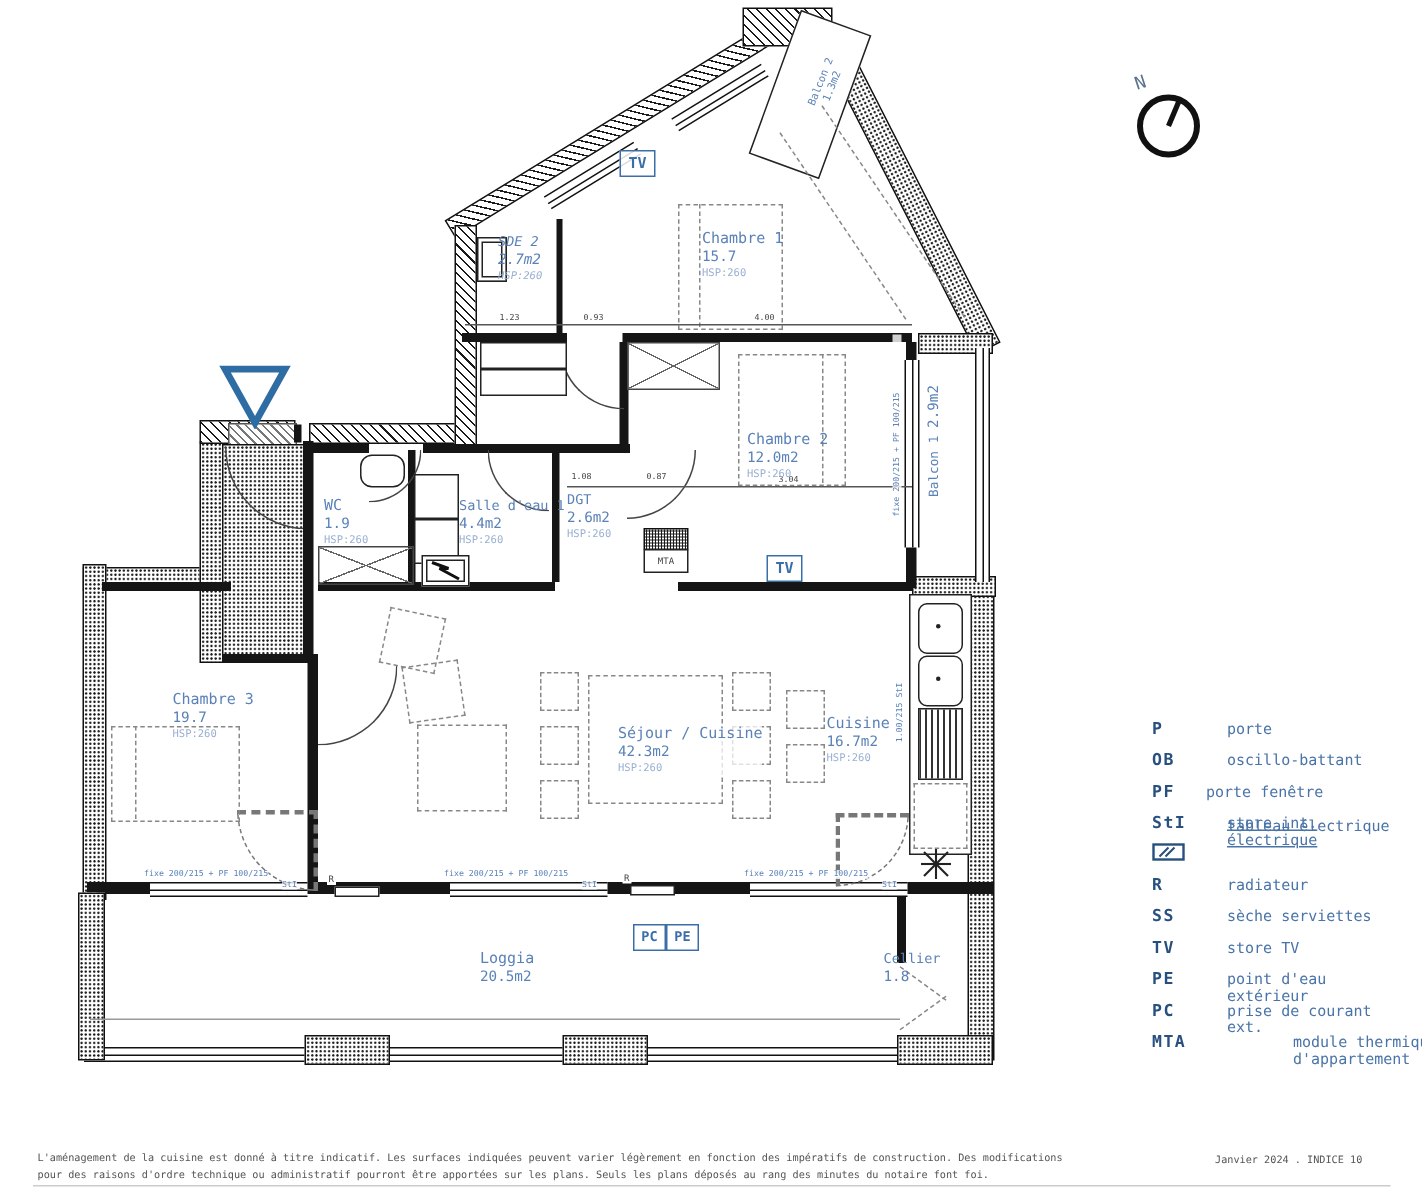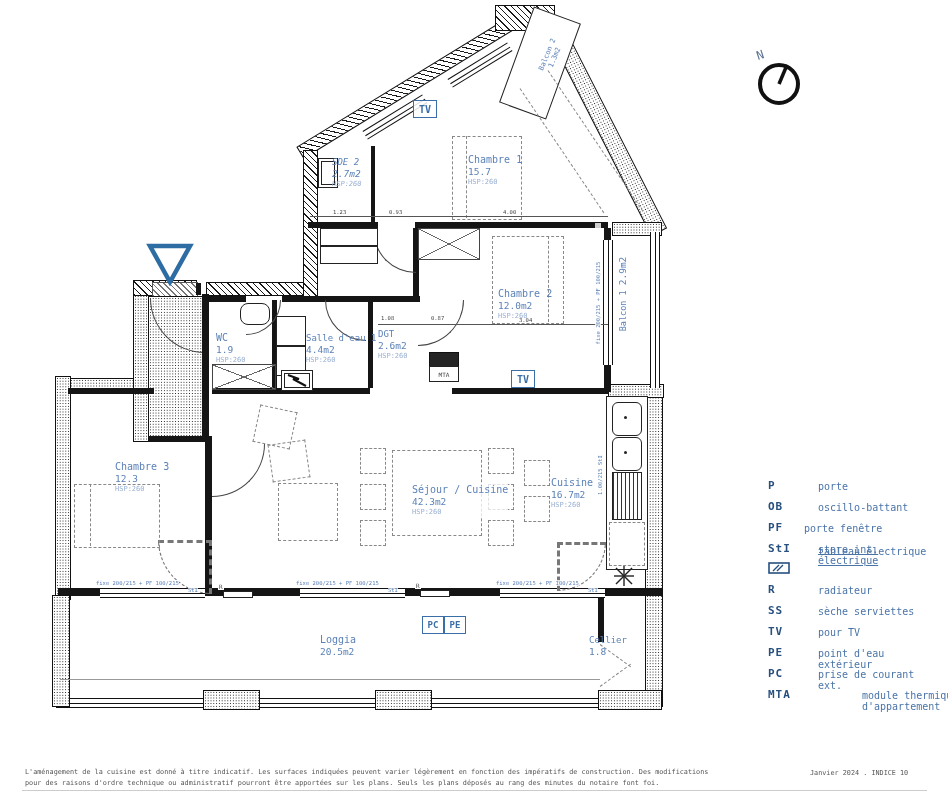--- a/index.html
+++ b/index.html
@@ -227,21 +227,21 @@
     <span class="area">4.4m2</span>
     <span class="hsp">HSP:260</span>
   </div>
   <div class="abs rlabel" style="left:378px;top:328px;font-size:9px;">
     <span>DGT</span>
     <span class="area">2.6m2</span>
     <span class="hsp">HSP:260</span>
   </div>
   <div class="abs rlabel" style="left:115px;top:461px;">
     <span>Chambre 3</span>
-    <span class="area">12.3</span>
+    <span class="area">19.7</span>
     <span class="hsp">HSP:260</span>
   </div>
   <div class="abs rlabel" style="left:412px;top:484px;background:rgba(255,255,255,.75);">
     <span>Séjour / Cuisine</span>
     <span class="area">42.3m2</span>
     <span class="hsp">HSP:260</span>
   </div>
   <div class="abs rlabel" style="left:551px;top:477px;background:rgba(255,255,255,.75);">
     <span>Cuisine</span>
     <span class="area">16.7m2</span>
@@ -296,21 +296,21 @@
       <svg class="abs" style="left:0;top:86px;" width="22" height="12" viewBox="0 0 22 12">
         <rect x="1" y="1" width="20" height="10" fill="none" stroke="#27507f" stroke-width="1.6"></rect>
         <path d="M5,9 L11,3 M9,9 L15,3" stroke="#27507f" stroke-width="1.4" fill="none"></path>
       </svg>
       <span class="abs legend-desc" style="left:50px;top:70px;">tableau électrique</span>
       <span class="abs legend-code" style="left:0;top:107px;">R</span>
       <span class="abs legend-desc" style="left:50px;top:109px;">radiateur</span>
       <span class="abs legend-code" style="left:0;top:128px;">SS</span>
       <span class="abs legend-desc" style="left:50px;top:130px;">sèche serviettes</span>
       <span class="abs legend-code" style="left:0;top:149px;">TV</span>
-      <span class="abs legend-desc" style="left:50px;top:151px;">pour TV</span>
+      <span class="abs legend-desc" style="left:50px;top:151px;">store TV</span>
       <span class="abs legend-code" style="left:0;top:170px;">PE</span>
       <span class="abs legend-desc" style="left:50px;top:172px;">point d'eau extérieur</span>
       <span class="abs legend-code" style="left:0;top:191px;">PC</span>
       <span class="abs legend-desc" style="left:50px;top:193px;">prise de courant ext.</span>
       <span class="abs legend-code" style="left:0;top:212px;">MTA</span>
       <span class="abs legend-desc" style="left:50px;top:214px;width:100px;margin-left:44px;">module thermique d'appartement</span>
     </div>
   </div>
 
   <div class="abs foot" style="left:25px;top:767px;width:695px;">L'aménagement de la cuisine est donné à titre indicatif. Les surfaces indiquées peuvent varier légèrement en fonction des impératifs de construction. Des modifications pour des raisons d'ordre technique ou administratif pourront être apportées sur les plans. Seuls les plans déposés au rang des minutes du notaire font foi.</div>

